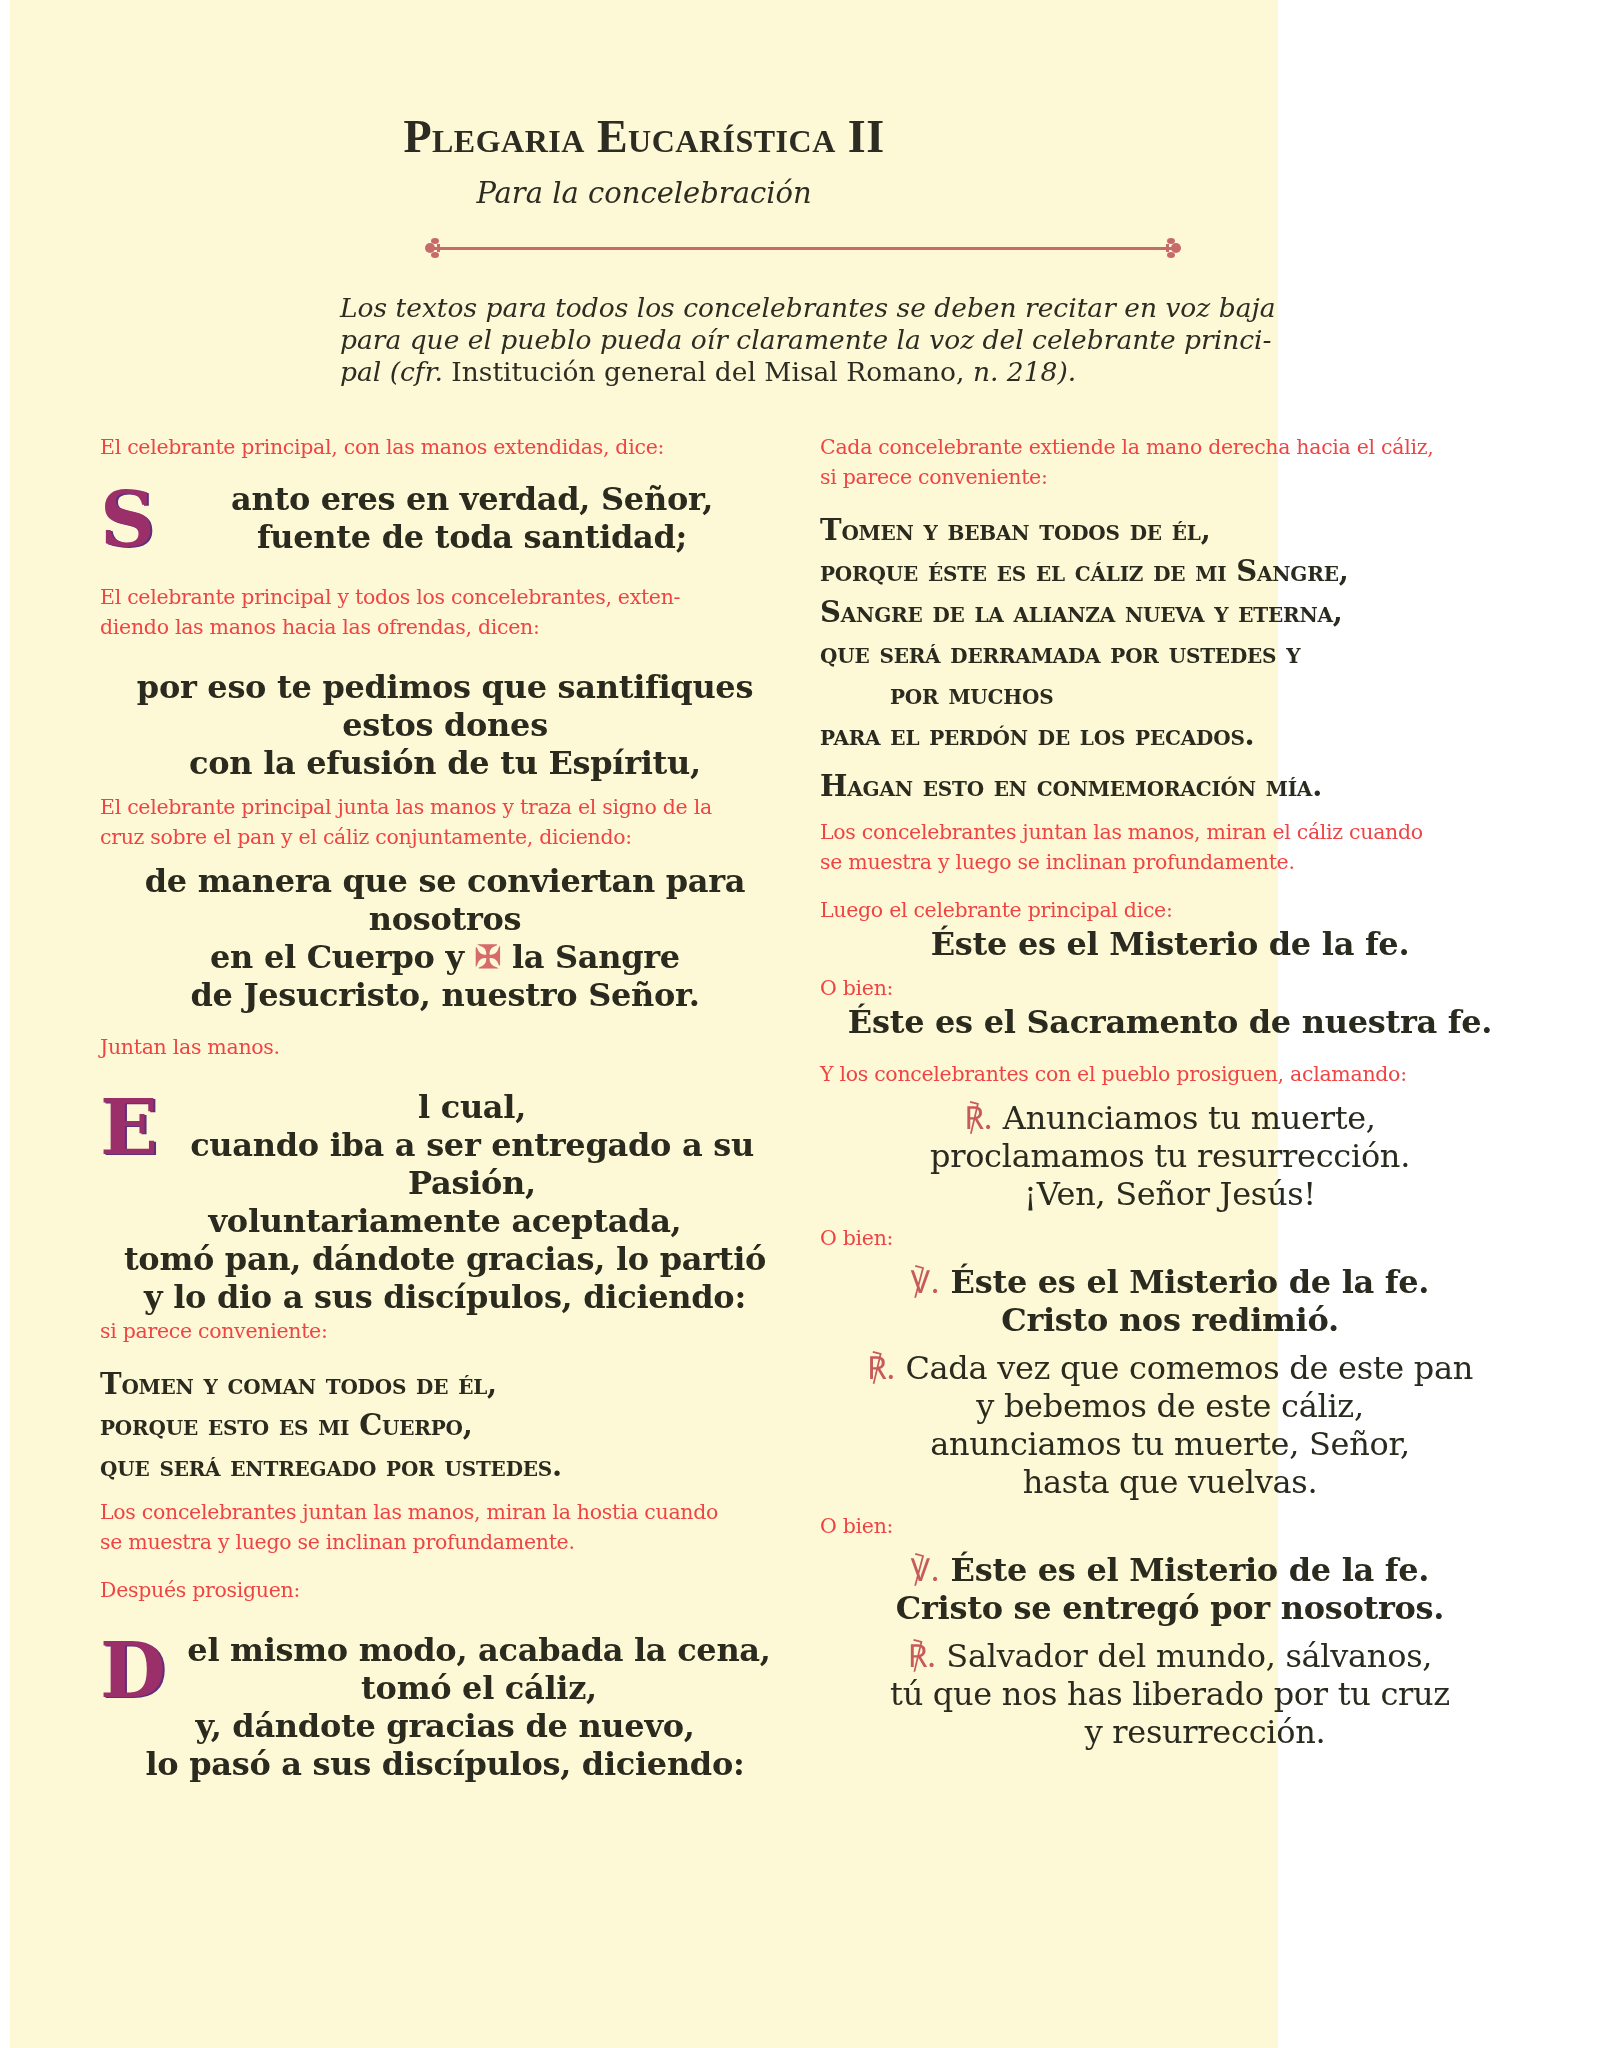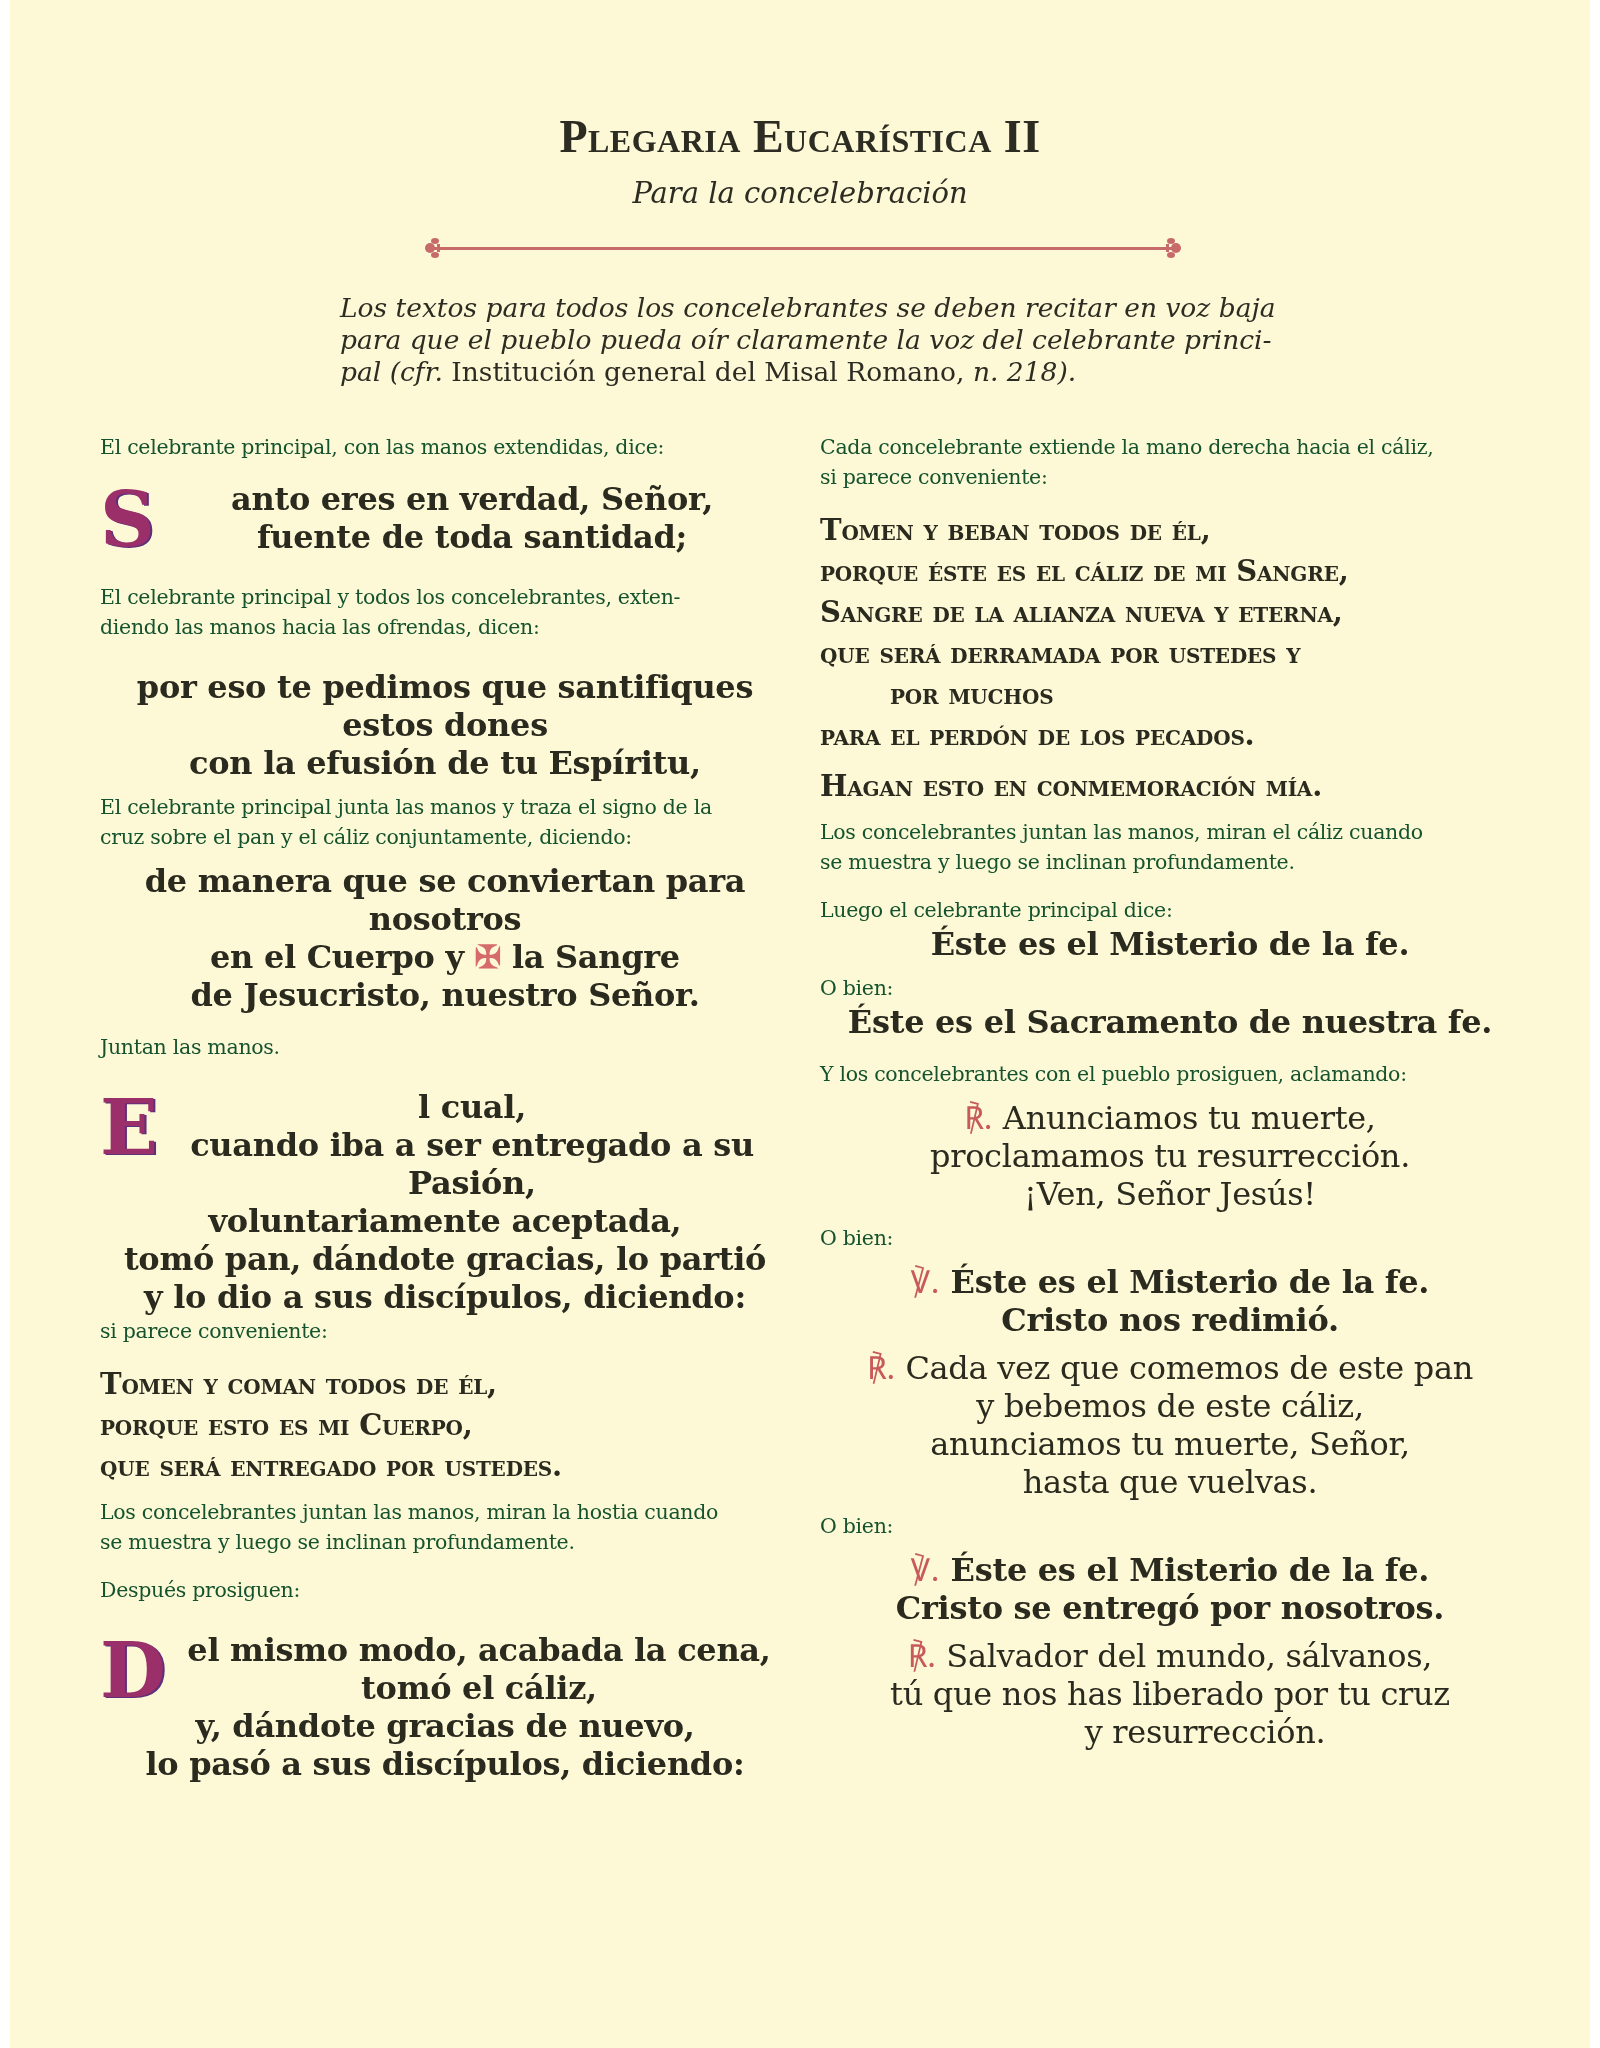--- a/index.html
+++ b/index.html
@@ -5,21 +5,21 @@
     html, body { margin: 0; padding: 0; }
     body {
       width: 1600px; height: 2048px;
       background: #ffffff;
       position: relative;
       overflow: hidden;
     }
     .page {
       position: absolute;
       left: 10px; top: 0;
-      width: 1580px; height: 2048px;
+      width: 1268px; height: 2048px;
       background: #fdf8d6;
       font-family: "DejaVu Serif", "Liberation Serif", serif;
       color: #2a2a1e;
     }
     .title {
       position: absolute; left: 0; right: 0; top: 110px;
       text-align: center;
       font-family: "Liberation Serif", serif;
       font-weight: bold;
       font-size: 46px;
@@ -59,21 +59,21 @@
     .intro .upright { font-style: normal; }
 
     .col {
       position: absolute; top: 432px;
       font-family: "Liberation Serif", serif;
     }
     .col.left { left: 90px; width: 690px; }
     .col.right { left: 810px; width: 700px; }
 
     .rubric {
-      color: #14532d;
+      color: #ef4444;
       font-family: "DejaVu Serif", serif;
       font-size: 20.5px;
       line-height: 30px;
       letter-spacing: -0.3px;
     }
     .rubric.justify { text-align: justify; text-align-last: left; }
     .text {
       font-family: "DejaVu Serif", serif;
       font-weight: bold;
       font-size: 32px;

